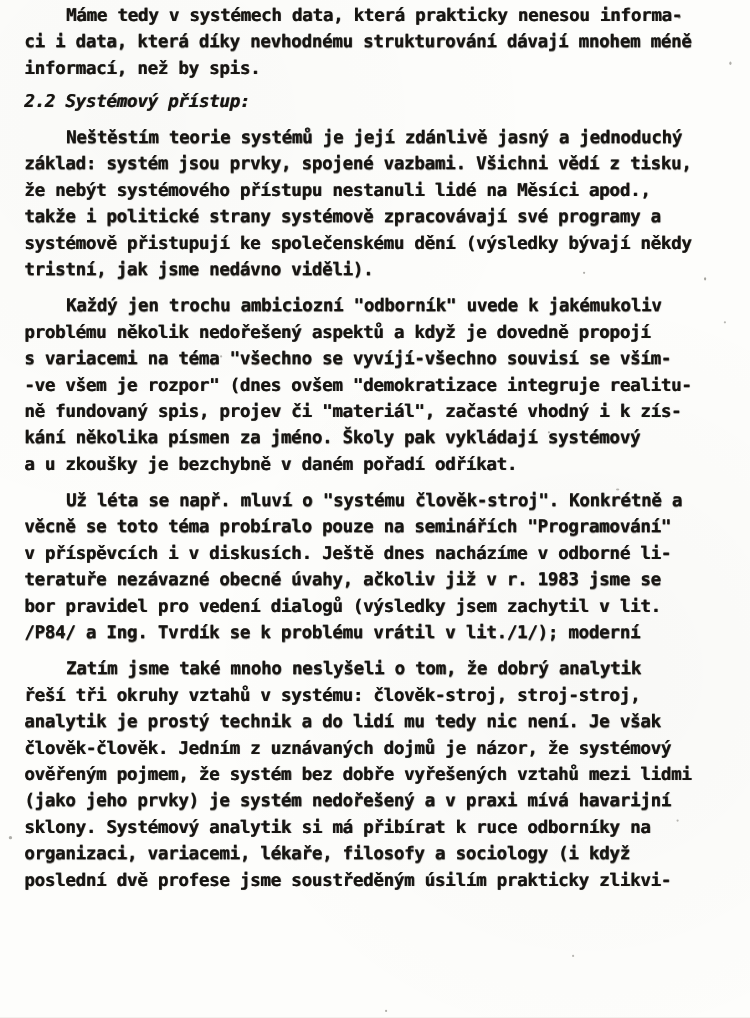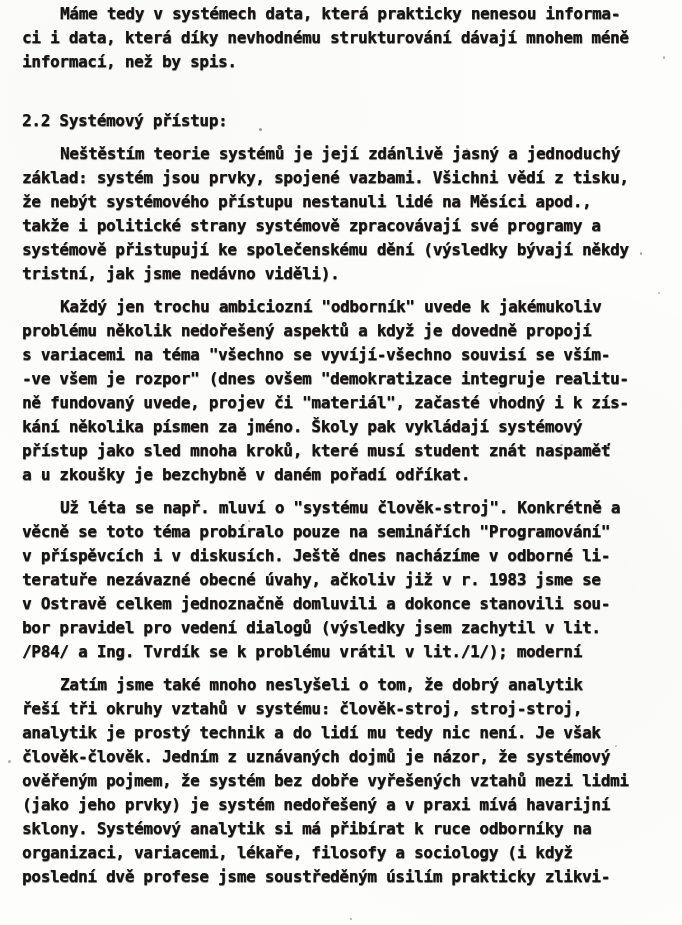--- a/index.html
+++ b/index.html
@@ -30,21 +30,21 @@
     line-height: 24px;
     color: #171512;
     text-shadow:
       0.5px 0 0 rgba(23,21,18,0.55),
       0 0.5px 0 rgba(23,21,18,0.30),
       0.5px 0.5px 0.8px rgba(23,21,18,0.35);
     letter-spacing: -0.3px;
   }
   .paragraph { margin: 9px 0 0 0; }
   .paragraph:first-child { margin-top: 0; }
-  .heading { margin: 35px 0 0 0; }
+  .heading { margin: 6px 0 0 0; font-style: italic; }
   .line { white-space: pre; }
   .paragraph .line.first { text-indent: 38px; }
   
   .speck {
     position: absolute;
     background: #3a372f;
     border-radius: 50%;
     pointer-events: none;
   }
 </style>
@@ -67,31 +67,29 @@
         <div class="line">že nebýt systémového přístupu nestanuli lidé na Měsíci apod.,</div>
         <div class="line">takže i politické strany systémově zpracovávají své programy a</div>
         <div class="line">systémově přistupují ke společenskému dění (výsledky bývají někdy</div>
         <div class="line">tristní, jak jsme nedávno viděli).</div>
       </div>
       <div class="paragraph">
         <div class="line first">Každý jen trochu ambiciozní "odborník" uvede k jakémukoliv</div>
         <div class="line">problému několik nedořešený aspektů a když je dovedně propojí</div>
         <div class="line">s variacemi na téma "všechno se vyvíjí-všechno souvisí se vším-</div>
         <div class="line">-ve všem je rozpor" (dnes ovšem "demokratizace integruje realitu-</div>
-        <div class="line">ně fundovaný uvede, projev či "materiál", začasté vhodný i k zís-</div>
+        <div class="line">ně fundovaný spis, projev či "materiál", začasté vhodný i k zís-</div>
         <div class="line">kání několika písmen za jméno. Školy pak vykládají systémový</div>
-        <div class="line">přístup jako sled mnoha kroků, které musí student znát naspaměť</div>
         <div class="line">a u zkoušky je bezchybně v daném pořadí odříkat.</div>
       </div>
       <div class="paragraph">
         <div class="line first">Už léta se např. mluví o "systému člověk-stroj". Konkrétně a</div>
         <div class="line">věcně se toto téma probíralo pouze na seminářích "Programování"</div>
         <div class="line">v příspěvcích i v diskusích. Ještě dnes nacházíme v odborné li-</div>
         <div class="line">teratuře nezávazné obecné úvahy, ačkoliv již v r. 1983 jsme se</div>
-        <div class="line">v Ostravě celkem jednoznačně domluvili a dokonce stanovili sou-</div>
         <div class="line">bor pravidel pro vedení dialogů (výsledky jsem zachytil v lit.</div>
         <div class="line">/P84/ a Ing. Tvrdík se k problému vrátil v lit./1/); moderní</div>
       </div>
       <div class="paragraph">
         <div class="line first">Zatím jsme také mnoho neslyšeli o tom, že dobrý analytik</div>
         <div class="line">řeší tři okruhy vztahů v systému: člověk-stroj, stroj-stroj,</div>
         <div class="line">analytik je prostý technik a do lidí mu tedy nic není. Je však</div>
         <div class="line">člověk-člověk. Jedním z uznávaných dojmů je názor, že systémový</div>
         <div class="line">ověřeným pojmem, že systém bez dobře vyřešených vztahů mezi lidmi</div>
         <div class="line">(jako jeho prvky) je systém nedořešený a v praxi mívá havarijní</div>

